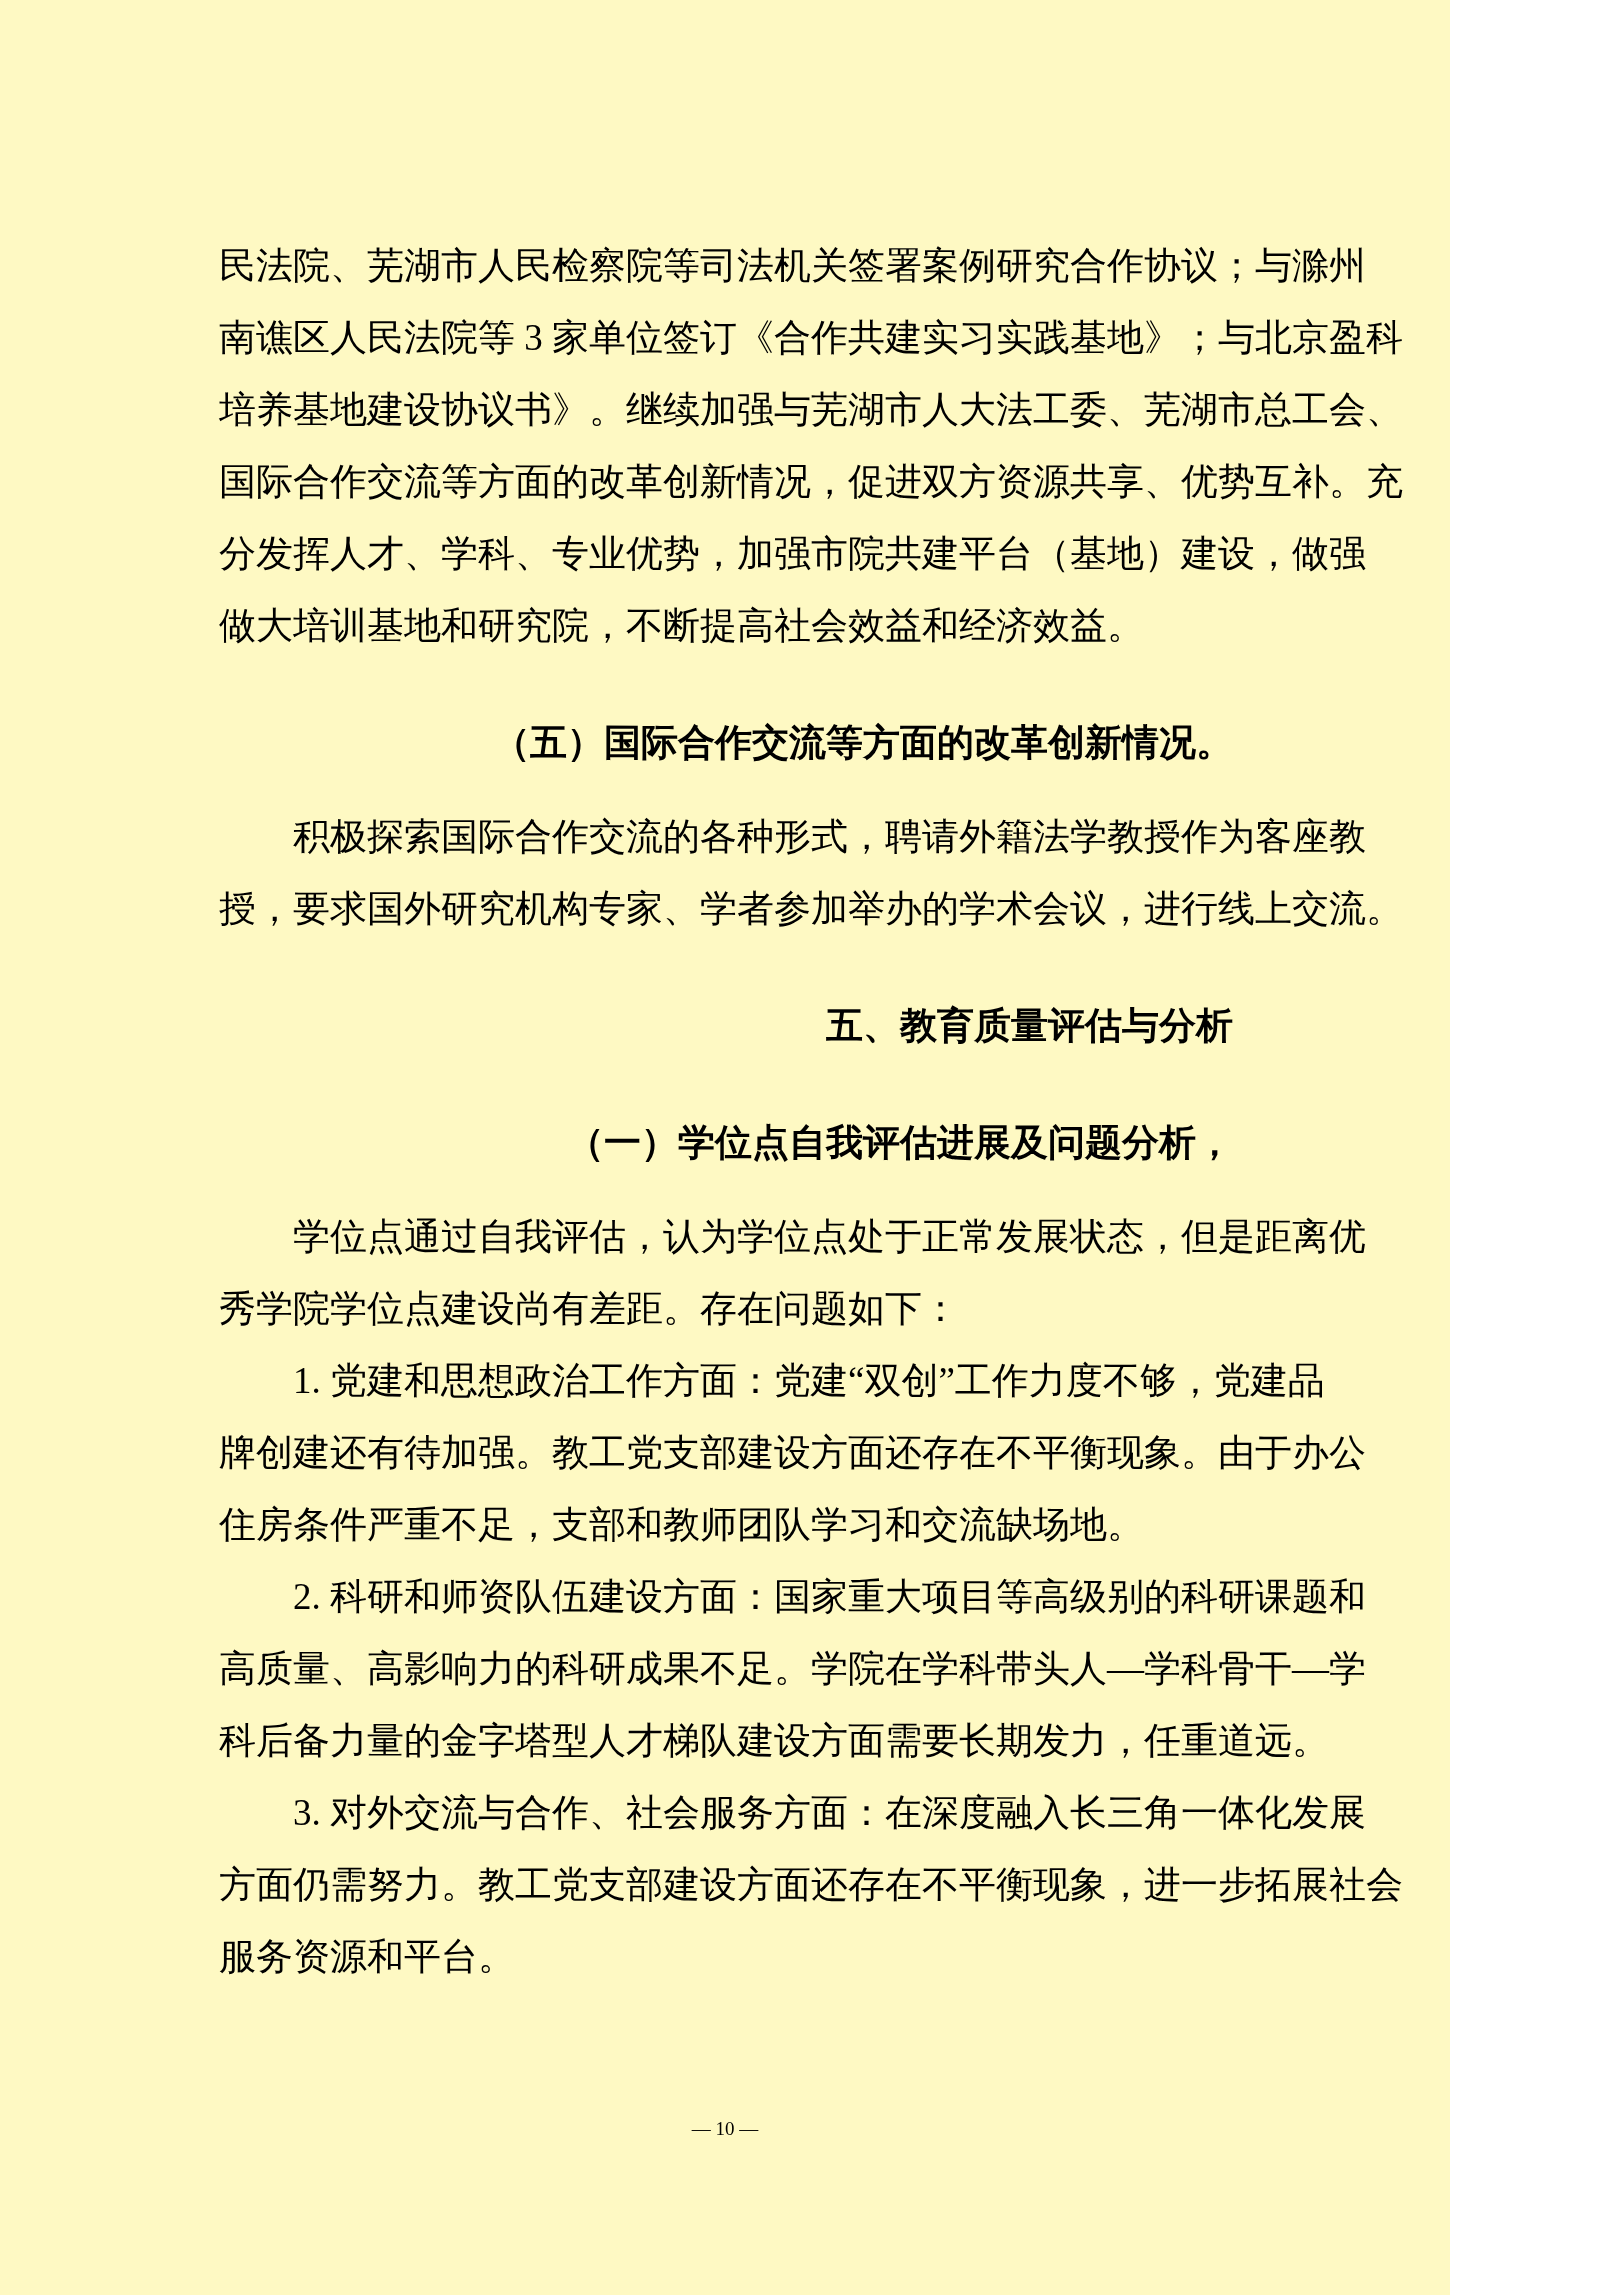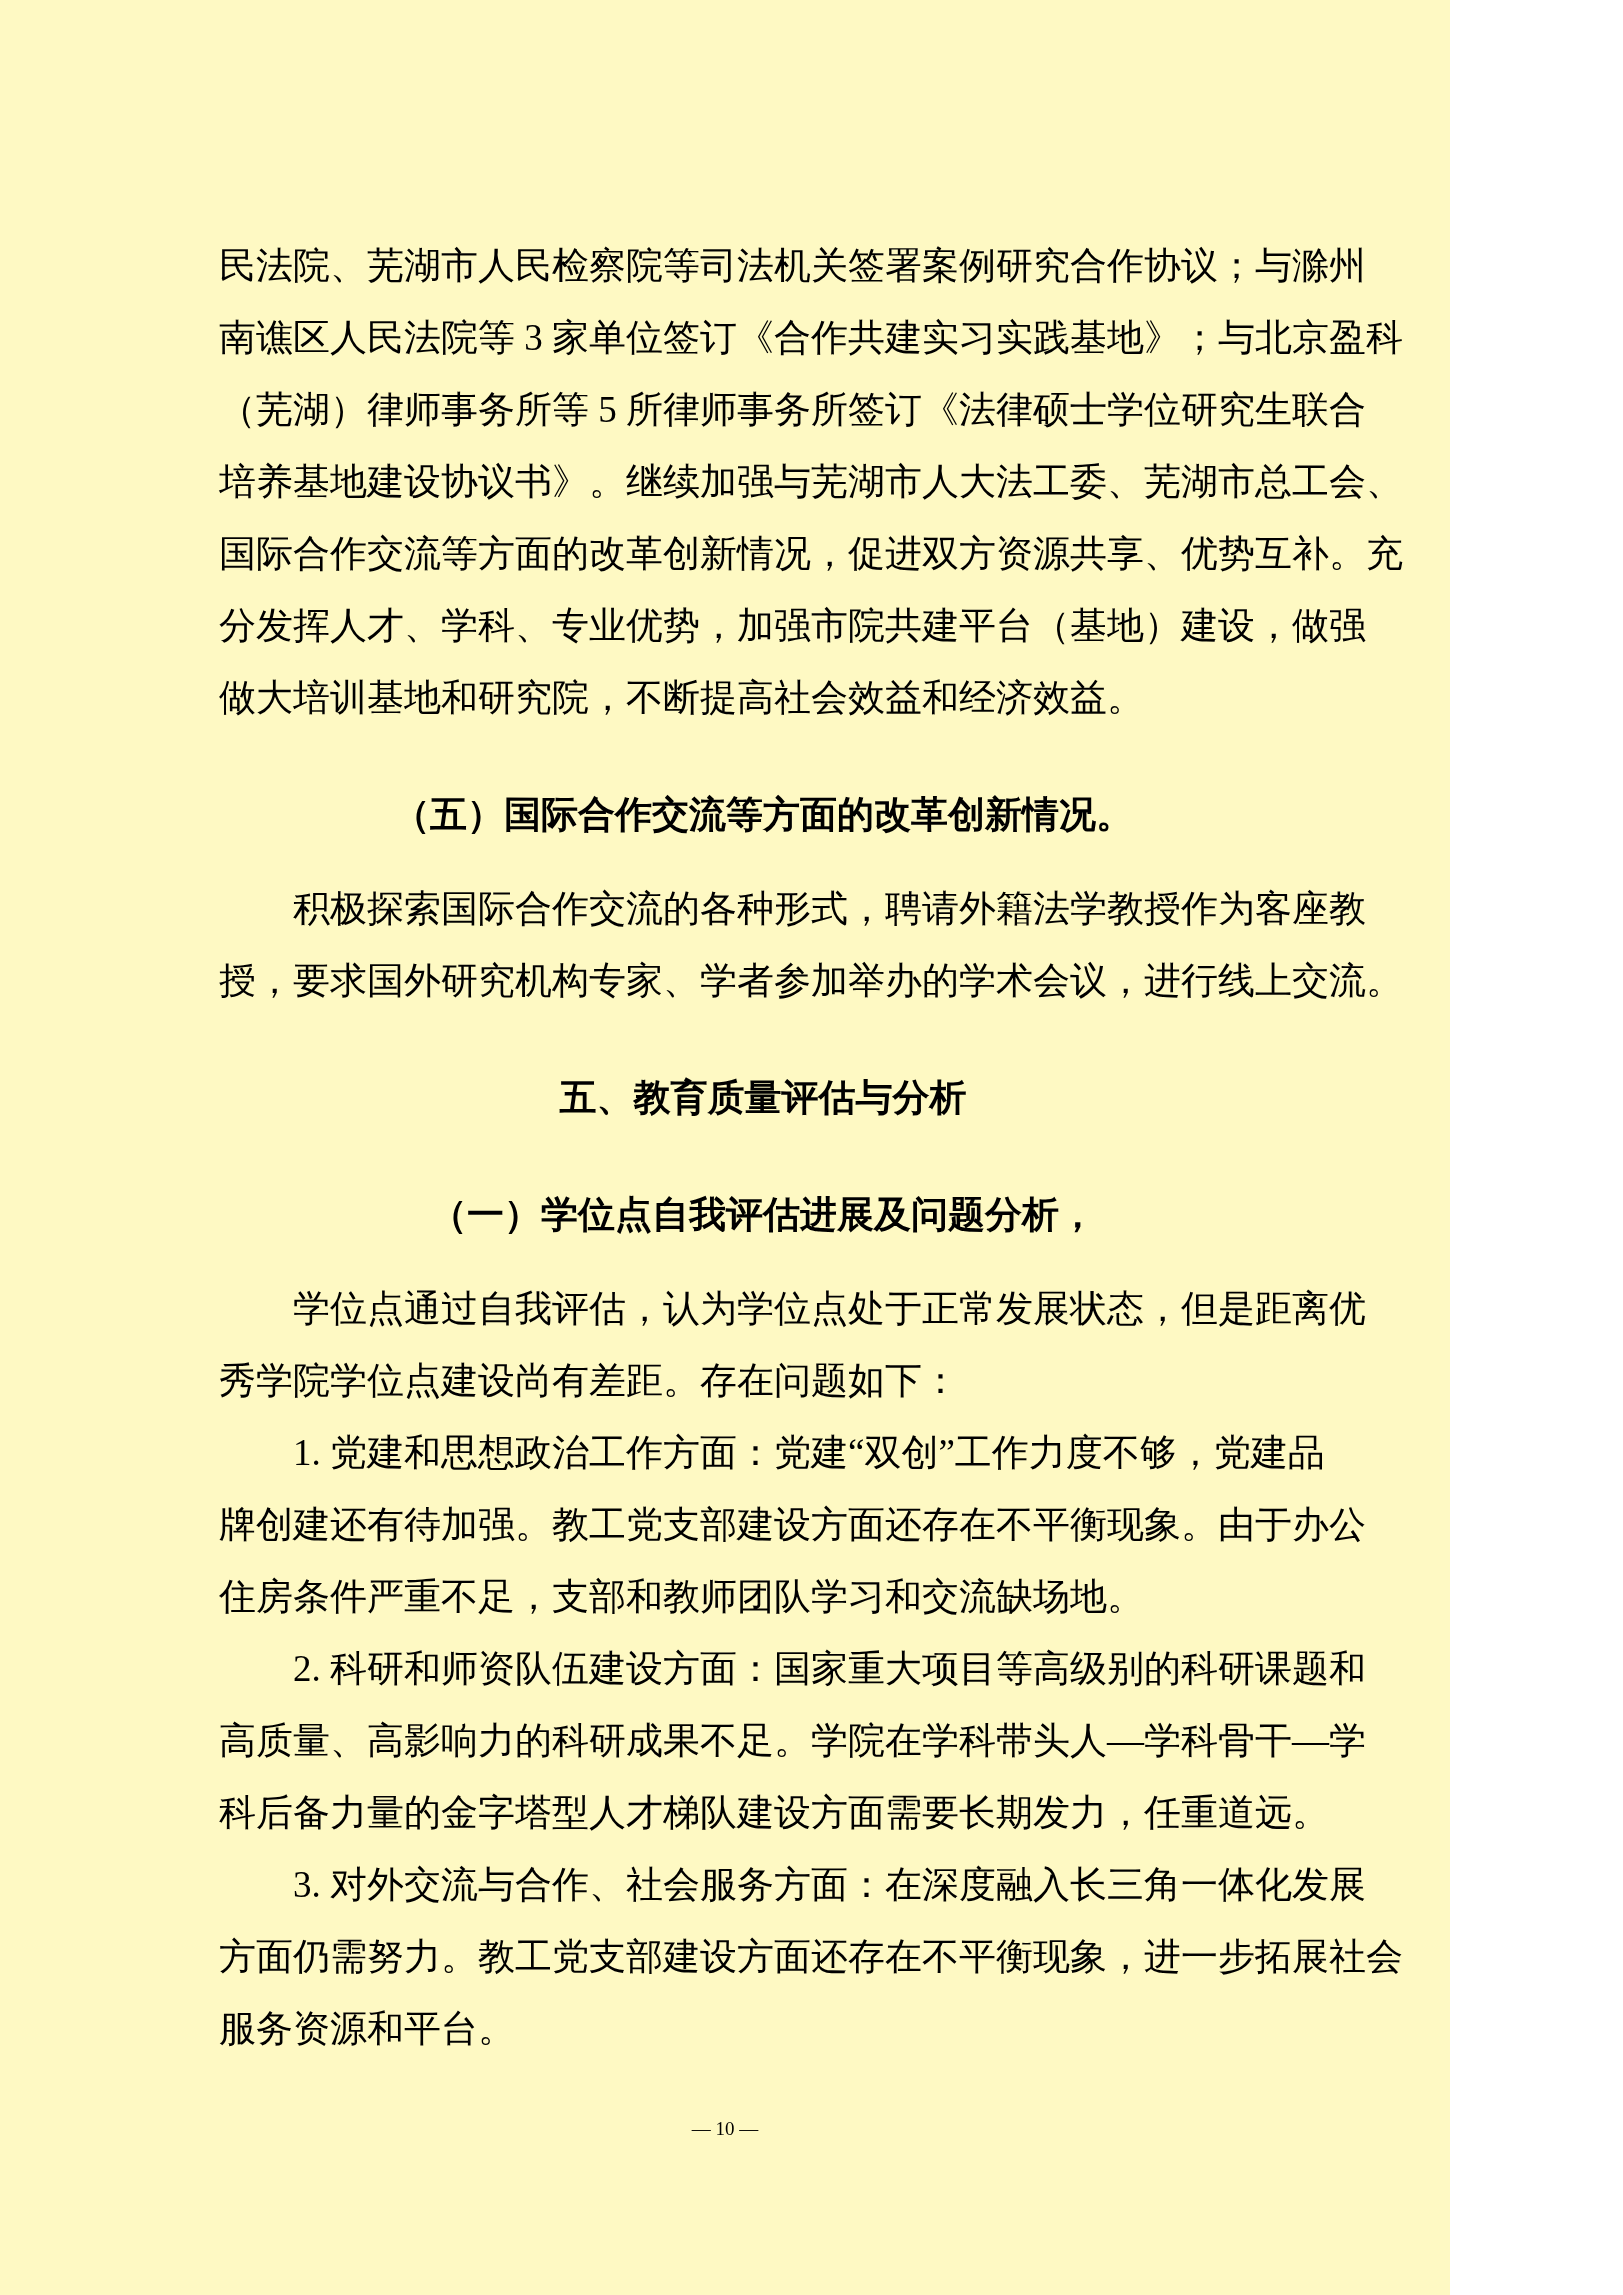--- a/index.html
+++ b/index.html
@@ -29,21 +29,21 @@
     text-align:left;
     text-align-last:left;
   }
   .ind { text-indent:74px; }
   .heading {
     font-weight:700;
     font-size:37px;
     line-height:72px;
     height:72px;
     text-indent:74px;
-    text-align:center;
+    text-align:right;
     margin:45px 0 22px 0;
     white-space:nowrap;
   }
   .para { margin:0; }
   .footer {
     position:absolute;
     left:0; right:0; top:2111px;
     text-align:center;
     font-size:19px;
     line-height:36px;
@@ -52,21 +52,20 @@
 </style>
 </head>
 <body>
 
 <div class="page">
   <div class="content">
 
     <div class="para">
       <div class="ln">民法院、芜湖市人民检察院等司法机关签署案例研究合作协议；与滁州</div>
       <div class="ln">南谯区人民法院等 3 家单位签订《合作共建实习实践基地》；与北京盈科</div>
-      <div class="ln">（芜湖）律师事务所等 5 所律师事务所签订《法律硕士学位研究生联合</div>
       <div class="ln">培养基地建设协议书》。继续加强与芜湖市人大法工委、芜湖市总工会、</div>
       <div class="ln">国际合作交流等方面的改革创新情况，促进双方资源共享、优势互补。充</div>
       <div class="ln">分发挥人才、学科、专业优势，加强市院共建平台（基地）建设，做强</div>
       <div class="ln end">做大培训基地和研究院，不断提高社会效益和经济效益。</div>
     </div>
 
     <div class="heading">（五）国际合作交流等方面的改革创新情况。</div>
 
     <div class="para">
       <div class="ln ind">积极探索国际合作交流的各种形式，聘请外籍法学教授作为客座教</div>

